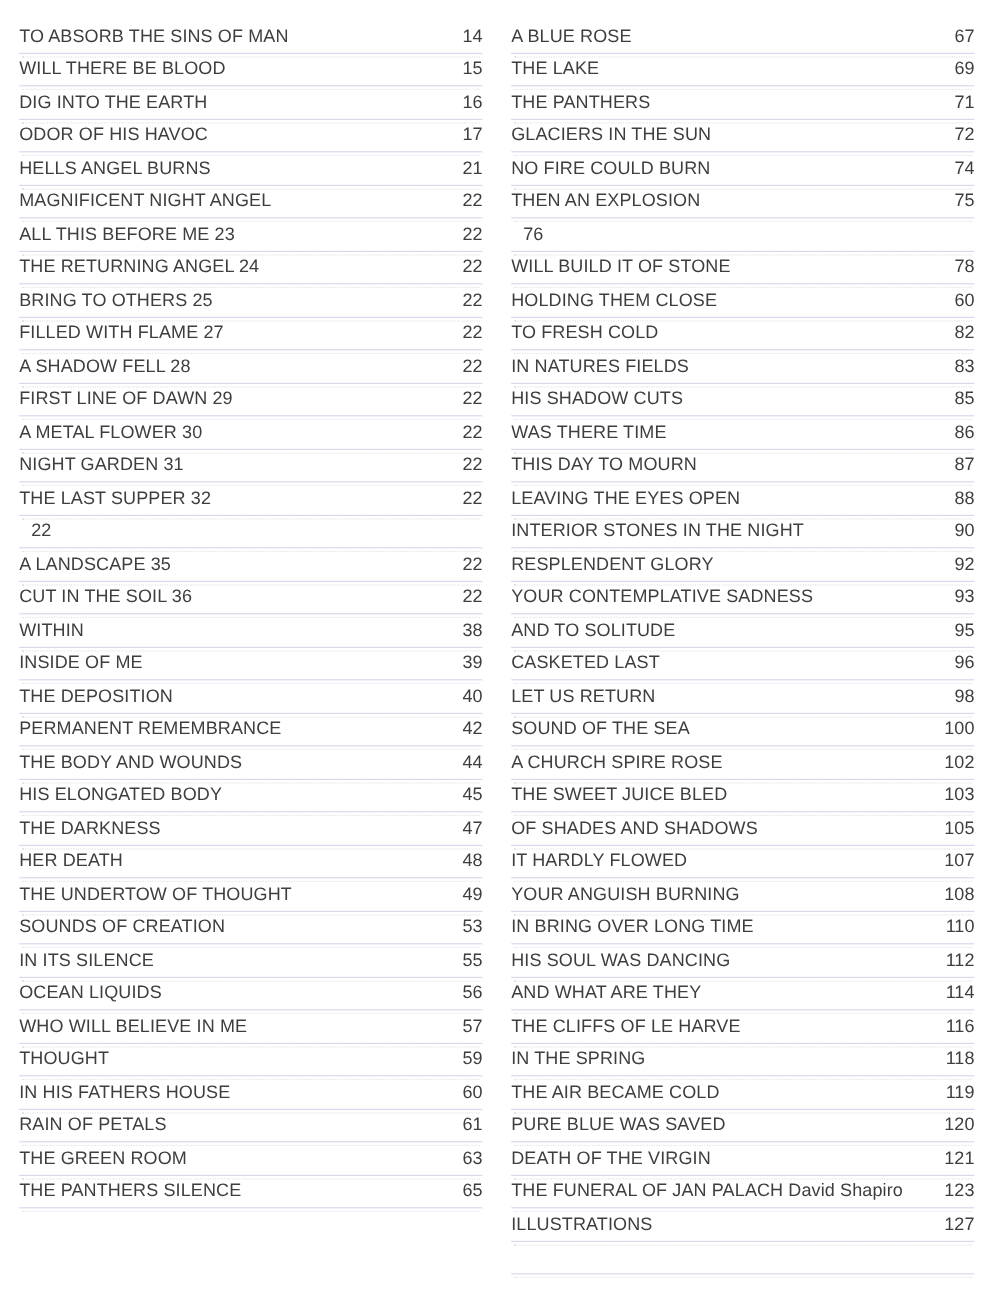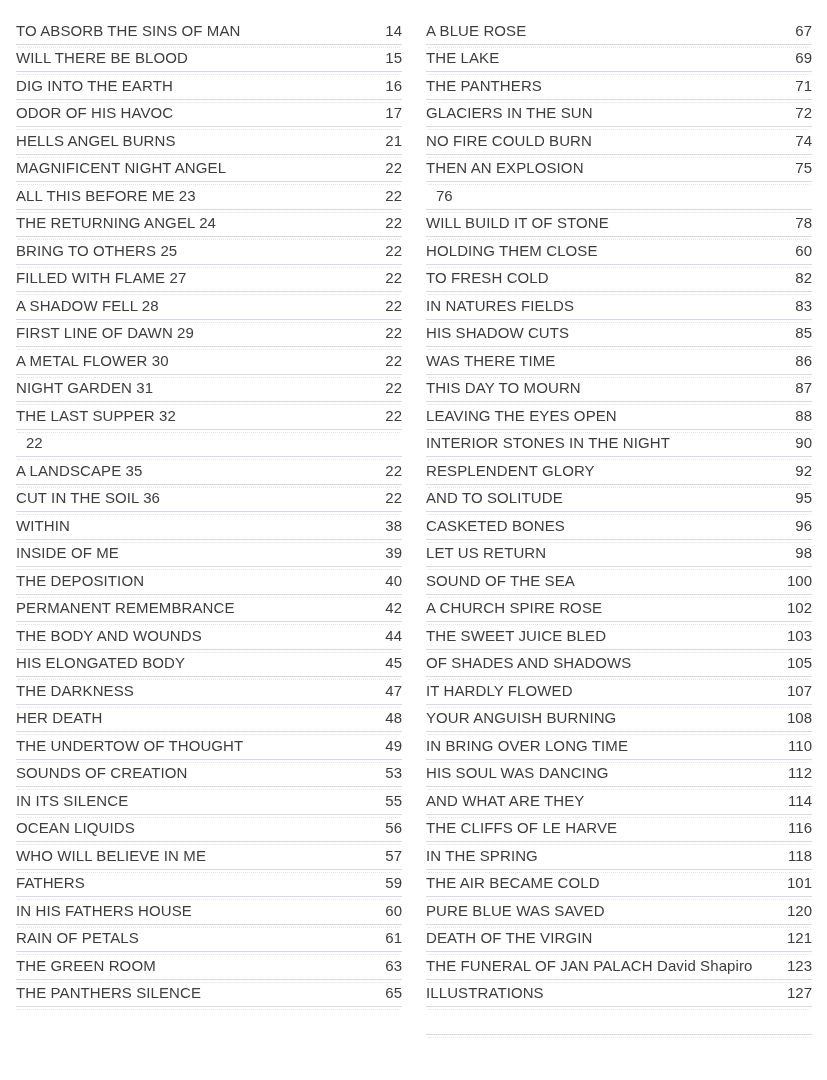--- a/index.html
+++ b/index.html
@@ -175,21 +175,21 @@
       </div>
       <div class="row">
         <span class="title">OCEAN LIQUIDS</span>
         <span class="num">56</span>
       </div>
       <div class="row">
         <span class="title">WHO WILL BELIEVE IN ME</span>
         <span class="num">57</span>
       </div>
       <div class="row">
-        <span class="title">FATHERS</span>
+        <span class="title">THOUGHT</span>
         <span class="num">59</span>
       </div>
       <div class="row">
         <span class="title">IN HIS FATHERS HOUSE</span>
         <span class="num">60</span>
       </div>
       <div class="row">
         <span class="title">RAIN OF PETALS</span>
         <span class="num">61</span>
       </div>
@@ -264,25 +264,29 @@
       </div>
       <div class="row">
         <span class="title">INTERIOR STONES IN THE NIGHT</span>
         <span class="num">90</span>
       </div>
       <div class="row">
         <span class="title">RESPLENDENT GLORY</span>
         <span class="num">92</span>
       </div>
       <div class="row">
+        <span class="title">YOUR CONTEMPLATIVE SADNESS</span>
+        <span class="num">93</span>
+      </div>
+      <div class="row">
         <span class="title">AND TO SOLITUDE</span>
         <span class="num">95</span>
       </div>
       <div class="row">
-        <span class="title">CASKETED BONES</span>
+        <span class="title">CASKETED LAST</span>
         <span class="num">96</span>
       </div>
       <div class="row">
         <span class="title">LET US RETURN</span>
         <span class="num">98</span>
       </div>
       <div class="row">
         <span class="title">SOUND OF THE SEA</span>
         <span class="num">100</span>
       </div>
@@ -321,21 +325,21 @@
       <div class="row">
         <span class="title">THE CLIFFS OF LE HARVE</span>
         <span class="num">116</span>
       </div>
       <div class="row">
         <span class="title">IN THE SPRING</span>
         <span class="num">118</span>
       </div>
       <div class="row">
         <span class="title">THE AIR BECAME COLD</span>
-        <span class="num">101</span>
+        <span class="num">119</span>
       </div>
       <div class="row">
         <span class="title">PURE BLUE WAS SAVED</span>
         <span class="num">120</span>
       </div>
       <div class="row">
         <span class="title">DEATH OF THE VIRGIN</span>
         <span class="num">121</span>
       </div>
       <div class="row">

